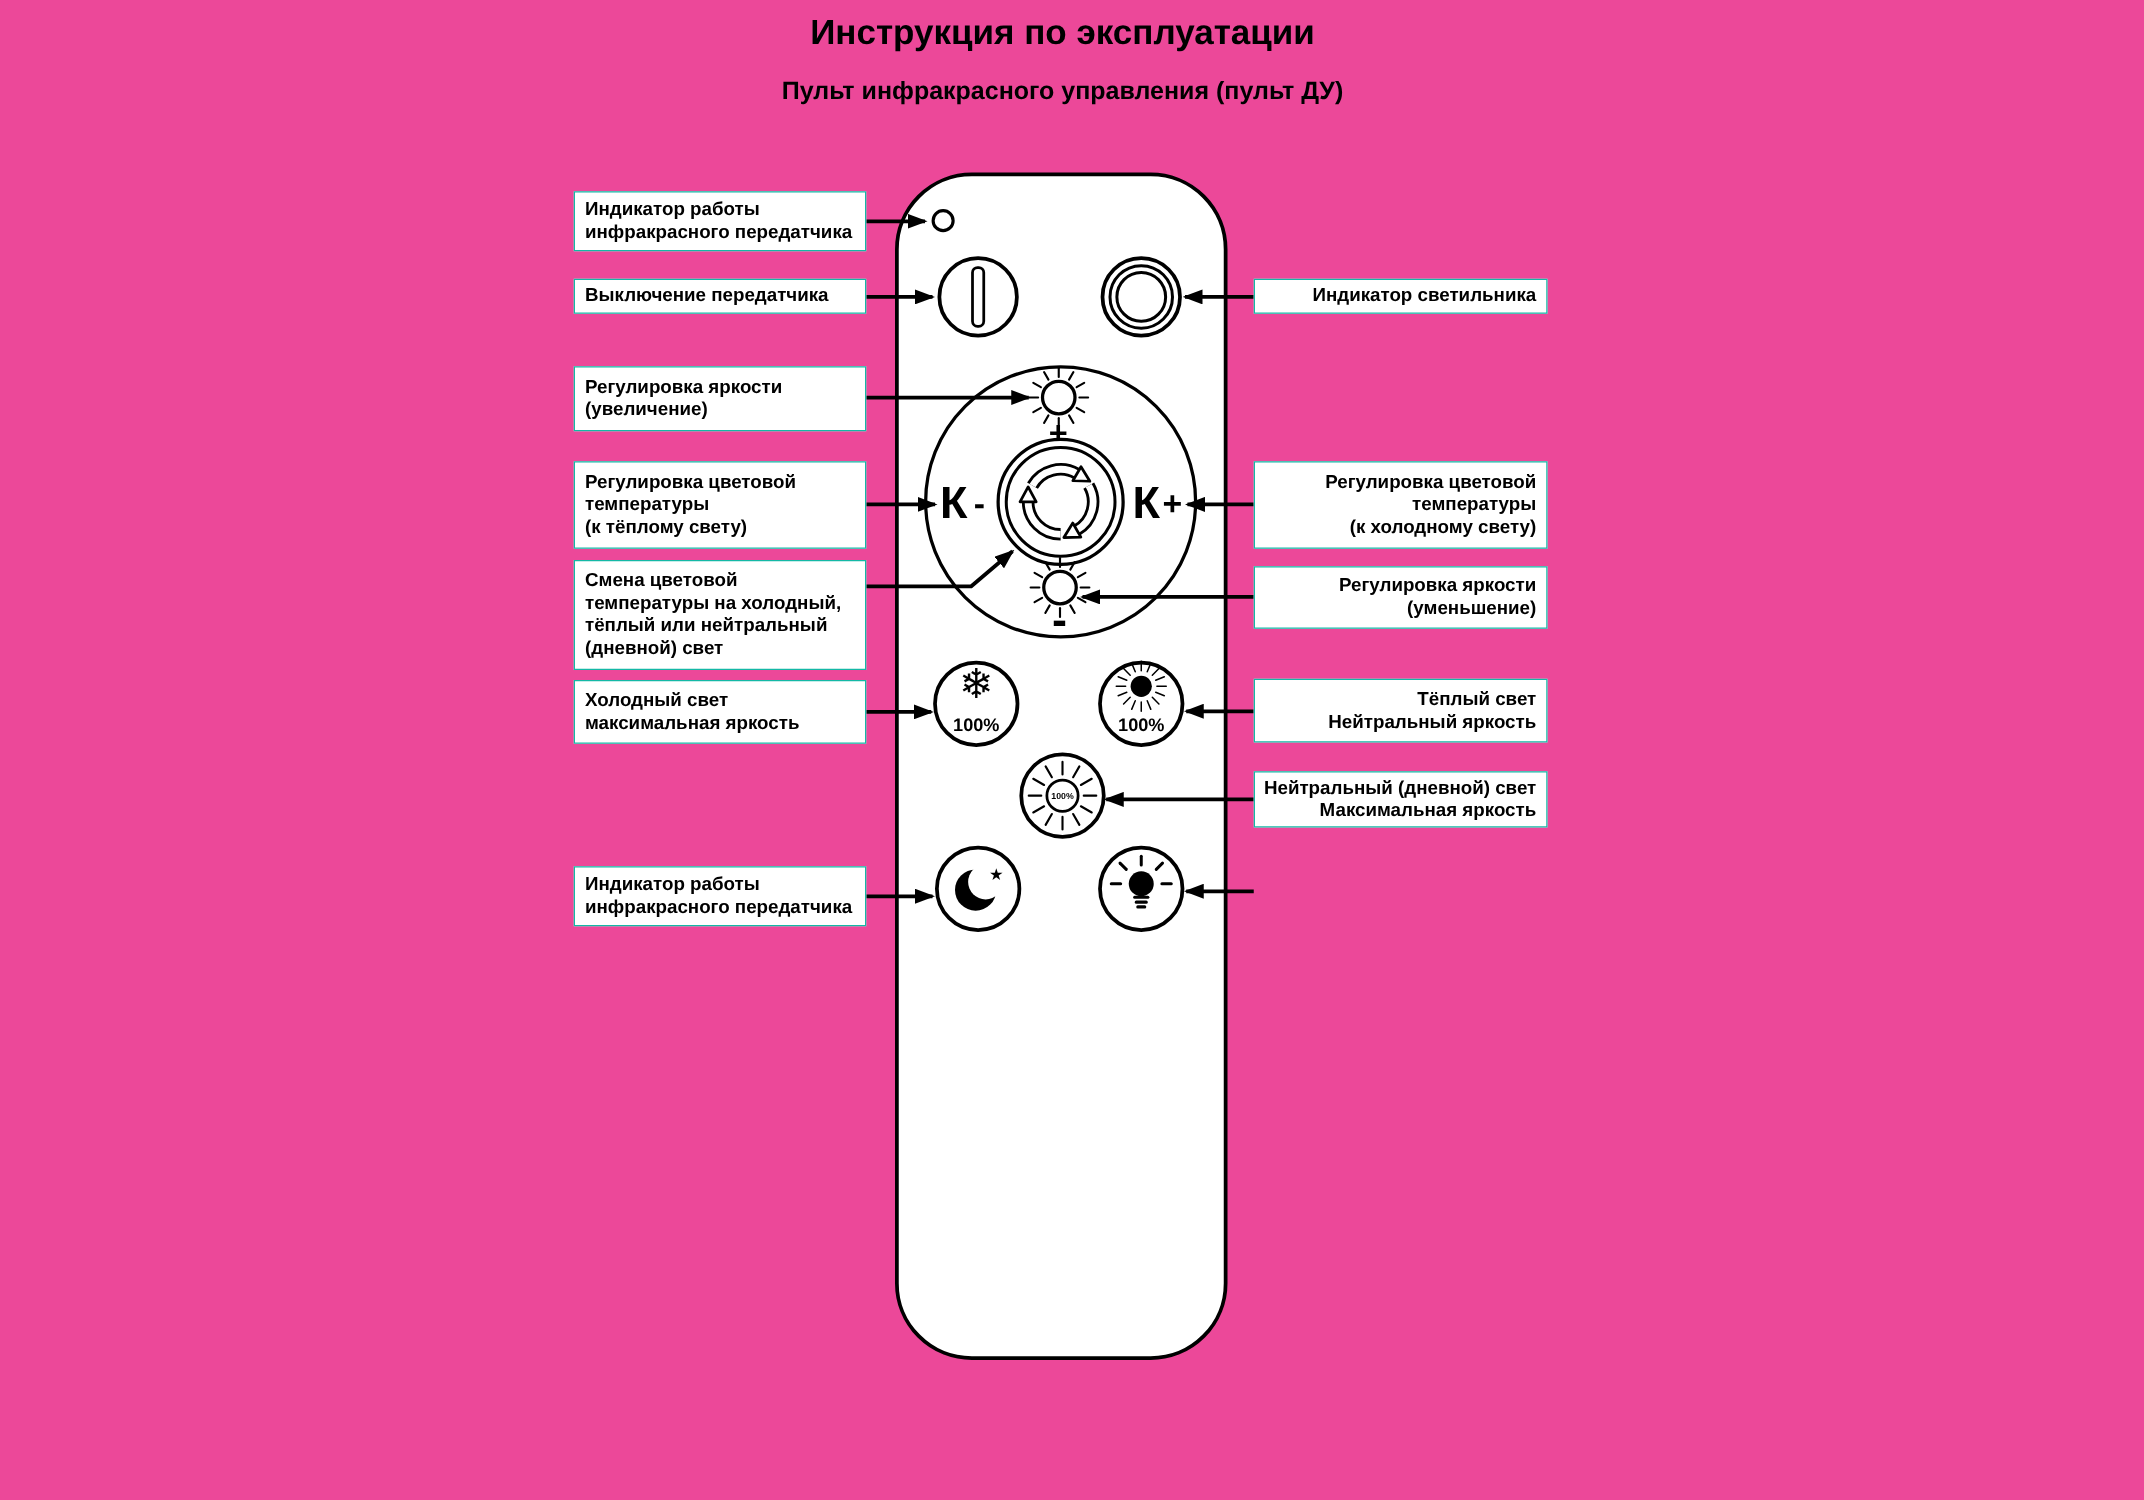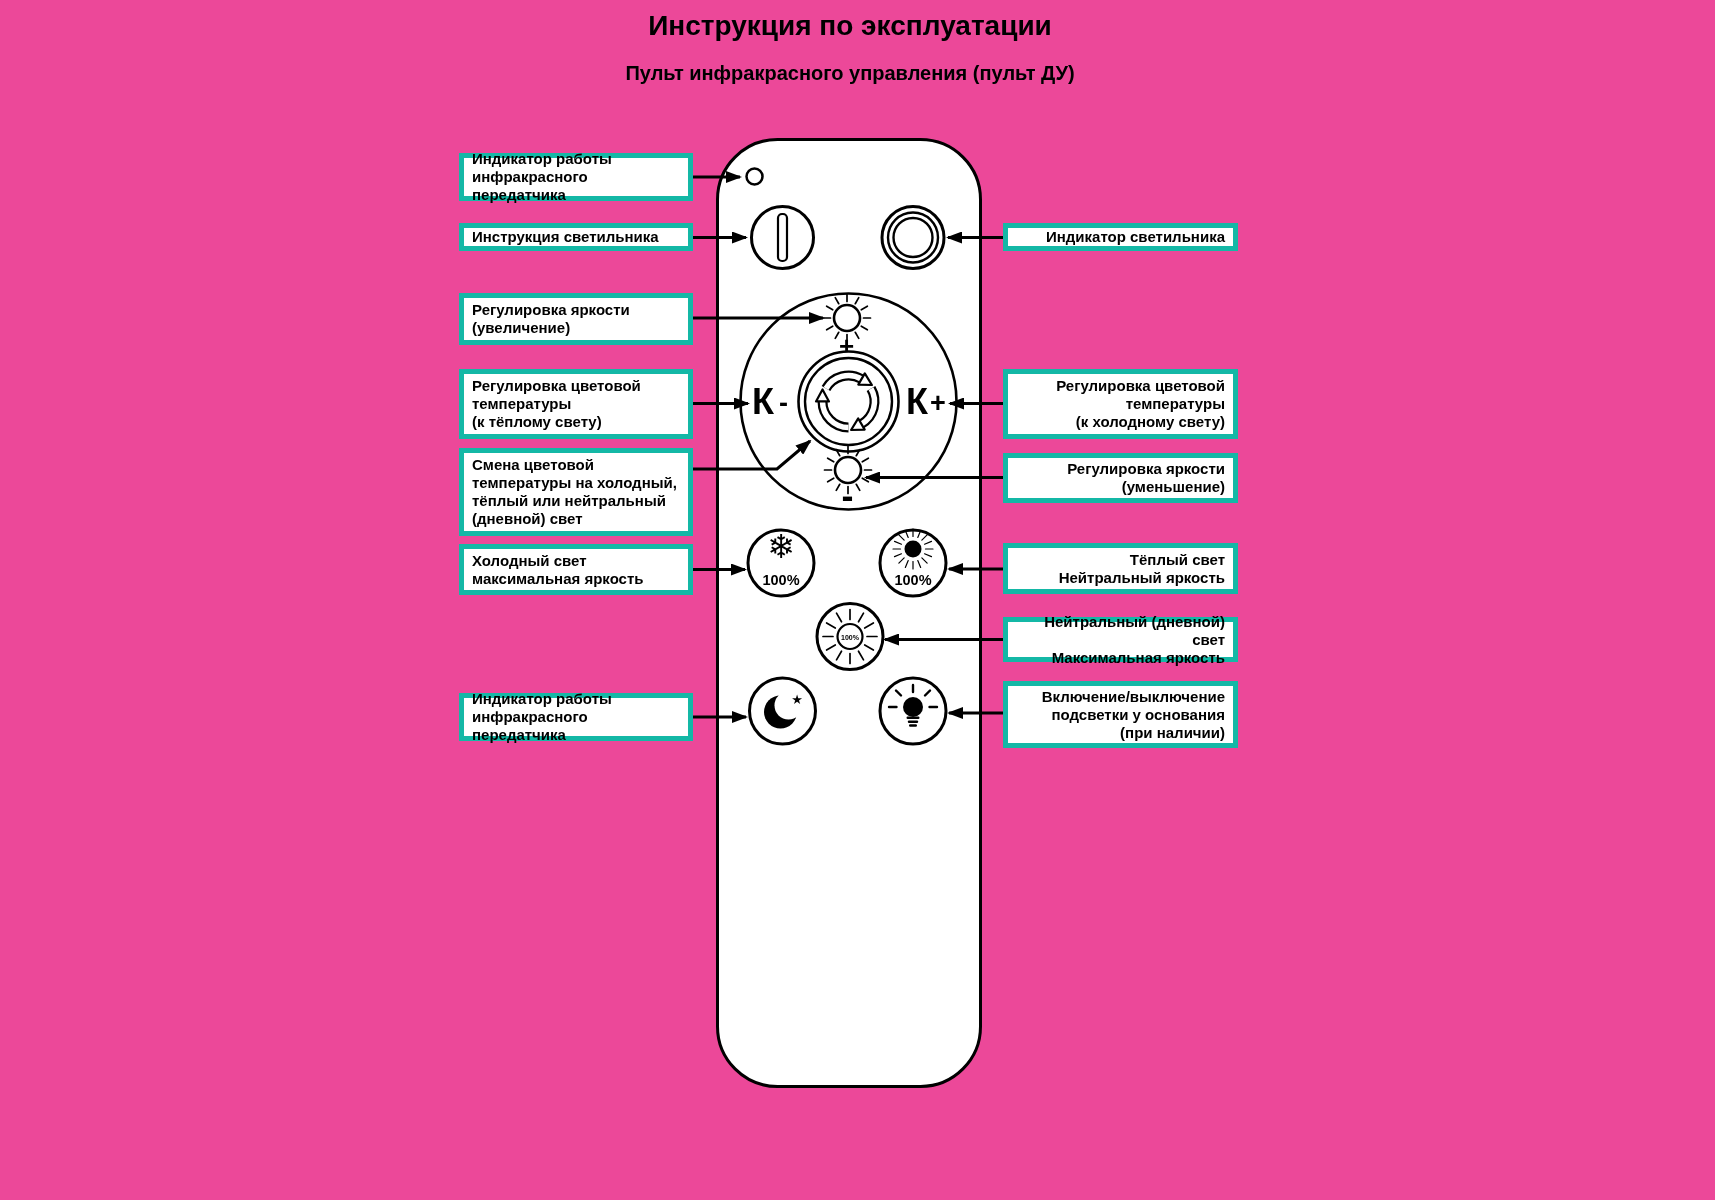--- a/index.html
+++ b/index.html
@@ -3,21 +3,21 @@
 <meta charset="utf-8">
 <style>
   html,body{margin:0;padding:0;background:#fff;}
   #canvas{position:relative;width:1715px;height:1200px;background:#ec4899;overflow:hidden;
           font-family:"Liberation Sans",sans-serif;color:#000;}
   .title{position:absolute;top:10px;left:0;width:1700px;text-align:center;
          font-weight:bold;font-size:28px;}
   .subtitle{position:absolute;top:62px;left:0;width:1700px;text-align:center;
             font-weight:bold;font-size:20px;}
   svg.diagram{position:absolute;left:0;top:0;}
-  .co{position:absolute;box-sizing:border-box;border:5px solid #14b8a6;background:#fff;
+  .co{position:absolute;box-sizing:border-box;border:1px solid #14b8a6;background:#fff;
       display:flex;align-items:center;font-weight:bold;font-size:15px;line-height:18px;
       white-space:pre-line;}
   .co.l{left:459px;width:234px;padding:1px 6px 1px 8px;text-align:left;}
   .co.r{left:1003px;width:235px;padding:1px 8px 1px 6px;justify-content:flex-end;text-align:right;}
   text{font-family:"Liberation Sans",sans-serif;font-weight:bold;fill:#000;}
   .dejavu{font-family:"DejaVu Sans",sans-serif;}
 </style>
 </head>
 <body>
 
@@ -210,21 +210,21 @@
       <line x1="1003" y1="403.5" x2="950" y2="403.5" marker-end="url(#ah)"></line>
       <line x1="1003" y1="477.5" x2="866" y2="477.5" marker-end="url(#ah)"></line>
       <line x1="1003" y1="569" x2="949" y2="569" marker-end="url(#ah)"></line>
       <line x1="1003" y1="639.5" x2="885" y2="639.5" marker-end="url(#ah)"></line>
       <line x1="1003" y1="713" x2="949" y2="713" marker-end="url(#ah)"></line>
     </g>
   </svg>
 
   <div class="co l" style="top:153px;height:48px">Индикатор работы
 инфракрасного передатчика</div>
-  <div class="co l" style="top:223px;height:28px">Инструкция светильника</div>
+  <div class="co l" style="top:223px;height:28px">Выключение передатчика</div>
   <div class="co l" style="top:293px;height:52px">Регулировка яркости
 (увеличение)</div>
   <div class="co l" style="top:369px;height:70px">Регулировка цветовой
 температуры
 (к тёплому свету)</div>
   <div class="co l" style="top:544px;height:51px">Холодный свет
 максимальная яркость</div>
   <div class="co l" style="top:448px;height:88px">Смена цветовой
 температуры на холодный,
 тёплый или нейтральный
@@ -235,17 +235,14 @@
   <div class="co r" style="top:223px;height:28px">Индикатор светильника</div>
   <div class="co r" style="top:369px;height:70px">Регулировка цветовой
 температуры
 (к холодному свету)</div>
   <div class="co r" style="top:453px;height:50px">Регулировка яркости
 (уменьшение)</div>
   <div class="co r" style="top:543px;height:51px">Тёплый свет
 Нейтральный яркость</div>
   <div class="co r" style="top:617px;height:45px">Нейтральный (дневной) свет
 Максимальная яркость</div>
-  <div class="co r" style="top:681px;height:67px">Включение/выключение
-подсветки у основания
-(при наличии)</div>
 
 </div>
 
 </body></html>

